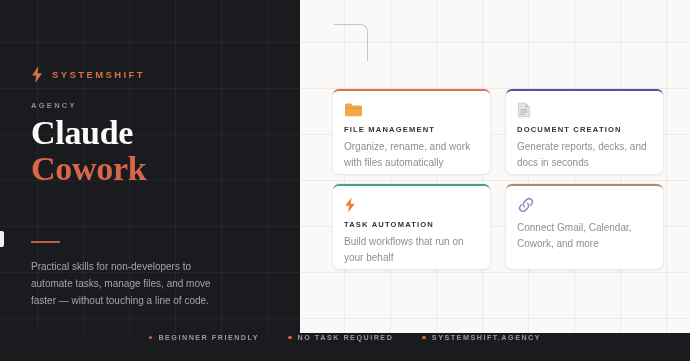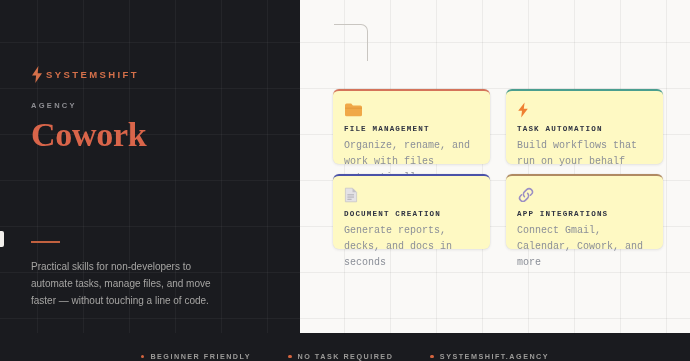--- a/index.html
+++ b/index.html
@@ -25,21 +25,21 @@
     background-size:46px 46px;
     background-position:-9px -4px;
   }
   .edge-nub {
     position:absolute; left:0; top:231px; width:4px; height:16px;
     background:#f2f0ec; border-radius:0 2px 2px 0;
   }
 
   .brand {
     position:absolute; left:31px; top:66px;
-    display:flex; align-items:center; gap:3px;
+    display:flex; align-items:center; gap:9px;
   }
   .bolt-icon { display:block; width:12px; height:17px; }
   .brand-name {
     font-size:9.5px; font-weight:700; color:#d4704a;
     letter-spacing:2.4px;
   }
 
   .eyebrow {
     position:absolute; left:31px; top:101px;
     font-size:7.5px; font-weight:700; color:#8d8d92;
@@ -94,42 +94,41 @@
   }
 
   
   .cards {
     position:absolute; left:333px; top:89px;
     width:330px;
     display:grid; grid-template-columns:157px 157px;
     gap:10px 16px;
   }
   .card {
-    background:#fef9c3;
+    background:#ffffff;
     border-radius:6px;
     border-top-width:2px; border-top-style:solid;
     box-shadow:0 1px 3px rgba(20,20,30,0.09), 0 0 0 0.6px rgba(0,0,0,0.035);
     padding:11px 11px 12px 11px;
-    height:75px;
-    font-family:Liberation Mono, monospace;
+    height:85px;
   }
   .card-icon { display:block; height:16px; margin-bottom:7px; }
   .card-title {
     font-size:7.6px; font-weight:700; color:#2f3342;
     letter-spacing:1.15px; margin-bottom:5px;
   }
   .card-desc {
     font-size:10px; color:#8b8f98; line-height:1.62;
   }
 
   
   .footer {
     position:absolute; left:0; bottom:0; width:690px; height:28px;
     background:#1a1b1f;
-    display:flex; align-items:flex-end; justify-content:center; gap:37px;
+    display:flex; align-items:flex-start; justify-content:center; gap:29px;
   }
   .foot-item { display:flex; align-items:center; gap:6px; }
   .foot-dot { width:3.5px; height:3.5px; border-radius:50%; background:#d4643f; display:block; }
   .foot-text {
     font-size:7.2px; font-weight:700; color:#9b9a98; letter-spacing:1.5px;
   }
 </style>
 </head>
 <body>
 
@@ -144,20 +143,21 @@
         <svg class="bolt-icon" viewBox="0 0 12 17" aria-hidden="true">
           <path d="M7.4 0 L1 9.4 H5.1 L4.3 17 L11 7.2 H6.7 Z" fill="#d4704a"></path>
         </svg>
       </span>
       <span class="brand-name">SYSTEMSHIFT</span>
     </div>
 
     <div class="eyebrow">AGENCY</div>
 
     <div class="title">
+      <span class="title-line1">Claude</span>
       <span class="title-line2">Cowork</span>
     </div>
 
 
     <div class="rule"></div>
 
     <div class="blurb">Practical skills for non-developers to automate tasks, manage files, and move faster — without touching a line of code.</div>
   </div>
 
   <div class="right-panel">
@@ -169,56 +169,55 @@
 
     <div class="card" style="border-top-color:#d4745a;">
       <span>
         <svg class="card-icon" viewBox="0 0 20 16" aria-hidden="true">
           <path d="M1 3.2a1.6 1.6 0 0 1 1.6-1.6h4.6l1.7 1.9h7.5A1.6 1.6 0 0 1 18 5.1v7.6a1.6 1.6 0 0 1-1.6 1.6H2.6A1.6 1.6 0 0 1 1 12.7Z" fill="#f0a848"></path>
           <path d="M1 5.6h17v1.2H1Z" fill="#e59a3c"></path>
         </svg>
       </span>
       <div class="card-title">FILE MANAGEMENT</div>
       <div class="card-desc">Organize, rename, and work with files automatically</div>
-    </div>
-
-    <div class="card" style="border-top-color:#4a9e8f;">
-      <span>
-        <svg class="card-icon" viewBox="0 0 12 16" aria-hidden="true">
-          <path d="M7.6 0.4 L1.2 8.8 H5 L4.2 15.6 L10.8 6.8 H6.8 Z" fill="#ef7f32"></path>
-        </svg>
-      </span>
-      <div class="card-title">TASK AUTOMATION</div>
-      <div class="card-desc">Build workflows that run on your behalf</div>
     </div>
 
     <div class="card" style="border-top-color:#4a52a8;">
       <span>
         <svg class="card-icon" viewBox="0 0 14 16" aria-hidden="true">
           <path d="M1.4 1.2h7.1l4.1 4.1v9.5H1.4Z" fill="#e4e2e6" stroke="#c3c1c7" stroke-width="0.7"></path>
           <path d="M8.5 1.2 12.6 5.3H8.5Z" fill="#c3c1c7"></path>
           <rect x="3.4" y="7.4" width="6.6" height="0.9" fill="#a9a7ae"></rect>
           <rect x="3.4" y="9.6" width="6.6" height="0.9" fill="#a9a7ae"></rect>
           <rect x="3.4" y="11.8" width="4.2" height="0.9" fill="#a9a7ae"></rect>
         </svg>
       </span>
       <div class="card-title">DOCUMENT CREATION</div>
       <div class="card-desc">Generate reports, decks, and docs in seconds</div>
     </div>
 
+    <div class="card" style="border-top-color:#4a9e8f;">
+      <span>
+        <svg class="card-icon" viewBox="0 0 12 16" aria-hidden="true">
+          <path d="M7.6 0.4 L1.2 8.8 H5 L4.2 15.6 L10.8 6.8 H6.8 Z" fill="#ef7f32"></path>
+        </svg>
+      </span>
+      <div class="card-title">TASK AUTOMATION</div>
+      <div class="card-desc">Build workflows that run on your behalf</div>
+    </div>
+
     <div class="card" style="border-top-color:#b08a62;">
       <span>
         <svg class="card-icon" viewBox="0 0 18 16" aria-hidden="true">
           <g fill="none" stroke="#9b8fc4" stroke-width="1.5" stroke-linecap="round">
             <path d="M7.4 9.6a3.3 3.3 0 0 1 0-4.7l2.3-2.3a3.3 3.3 0 0 1 4.7 4.7l-1 1"></path>
             <path d="M10.6 6.4a3.3 3.3 0 0 1 0 4.7l-2.3 2.3a3.3 3.3 0 0 1-4.7-4.7l1-1"></path>
           </g>
         </svg>
       </span>
-      <div class="card-title">APP INTEGRATIONS</div>
       <div class="card-desc">Connect Gmail, Calendar, Cowork, and more</div>
     </div>
 
   </div>
 
   <div class="footer">
     <div class="foot-item">
       <span class="foot-dot"></span>
       <span class="foot-text">BEGINNER FRIENDLY</span>
     </div>

